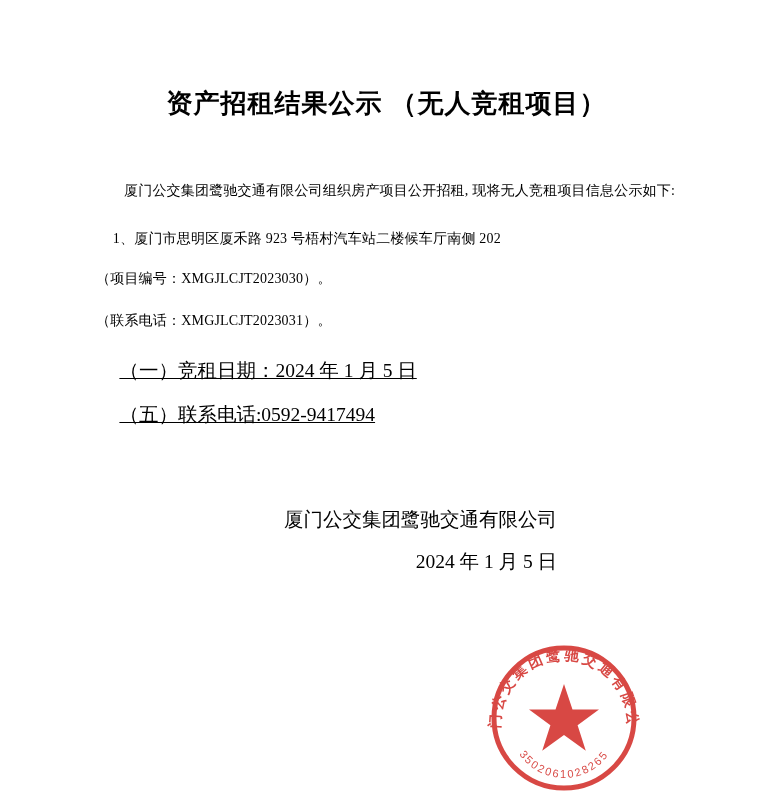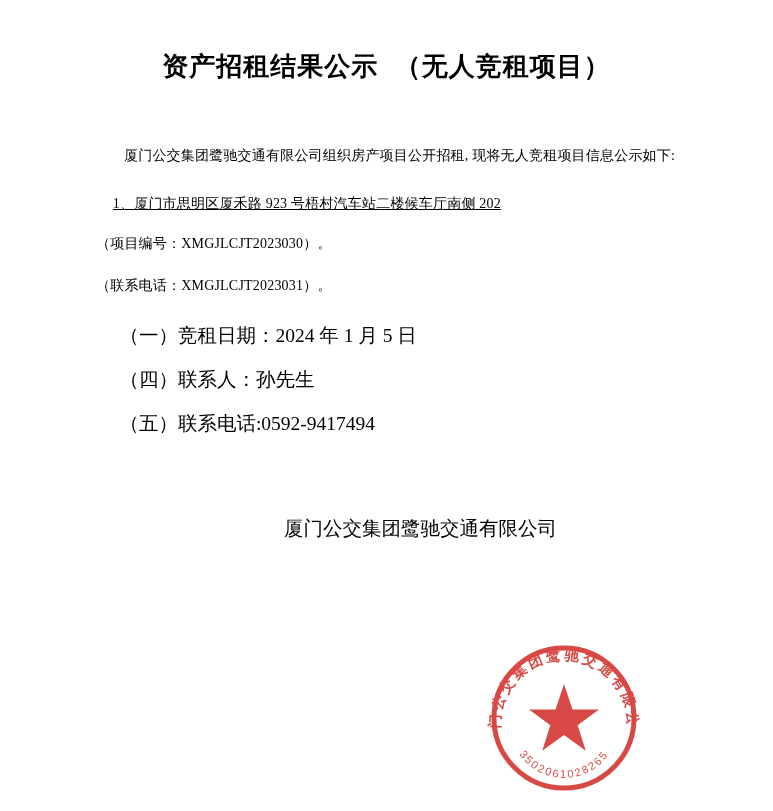--- a/index.html
+++ b/index.html
@@ -16,53 +16,53 @@
     color: #000000;
   }
   .page {
     position: relative;
     width: 773px;
     height: 811px;
     box-sizing: border-box;
   }
   .doc-title {
     text-align: center;
-    font-family: Liberation Mono, monospace;
+    font-family: Liberation Sans, sans-serif;
     font-weight: bold;
     font-size: 26px;
     letter-spacing: 1px;
     margin: 0;
-    padding-top: 53px;
+    padding-top: 88px;
     padding-bottom: 0;
     line-height: 1.2;
   }
   .body-block {
     padding: 0 96px 0 96px;
     margin-top: 52px;
   }
   .para {
     font-size: 14px;
     line-height: 40px;
     margin: 0 0 2px 0;
     text-align: justify;
     letter-spacing: 0.2px;
   }
   .indent2 {
     text-indent: 2em;
   }
   .item-para {
     text-indent: 1.2em;
     margin-bottom: 0;
-    text-decoration: underline;
   }
   .sub-item {
     text-indent: 1.2em;
     margin: 0;
     line-height: 44px;
     font-size: 19.5px;
+    text-decoration: underline;
   }
   .spacer-sm { height: 6px; }
   .signature {
     margin-top: 62px;
     padding-right: 120px;
     text-align: right;
     font-size: 19.5px;
     line-height: 42px;
     position: relative;
     z-index: 3;
@@ -95,25 +95,25 @@
     <div class="spacer-sm"></div>
 
     <p class="para item-para">1、厦门市思明区厦禾路 923 号梧村汽车站二楼候车厅南侧 202</p>
     <p class="para">（项目编号：XMGJLCJT2023030）。</p>
 
     <p class="para">（联系电话：XMGJLCJT2023031）。</p>
 
     <div class="spacer-sm"></div>
 
     <p class="sub-item">（一）竞租日期：2024 年 1 月 5 日</p>
-    <p class="sub-item">（四）联系人：孙先生</p>
     <p class="sub-item">（五）联系电话:0592-9417494</p>
 
     <div class="signature">
       <span class="sig-line">厦门公交集团鹭驰交通有限公司</span>
+      <span class="sig-line">2024 年 1 月 5 日</span>
     </div>
 
   </div>
 
   <div class="seal">
     <svg width="172" height="172" viewBox="0 0 172 172" xmlns="http://www.w3.org/2000/svg">
       <defs>
         <path id="sealArcTop" d="M 22,92 A 64,64 0 0 1 150,92"></path>
         <path id="sealArcBottom" d="M 32,92 A 54,54 0 0 0 140,92"></path>
       </defs>

